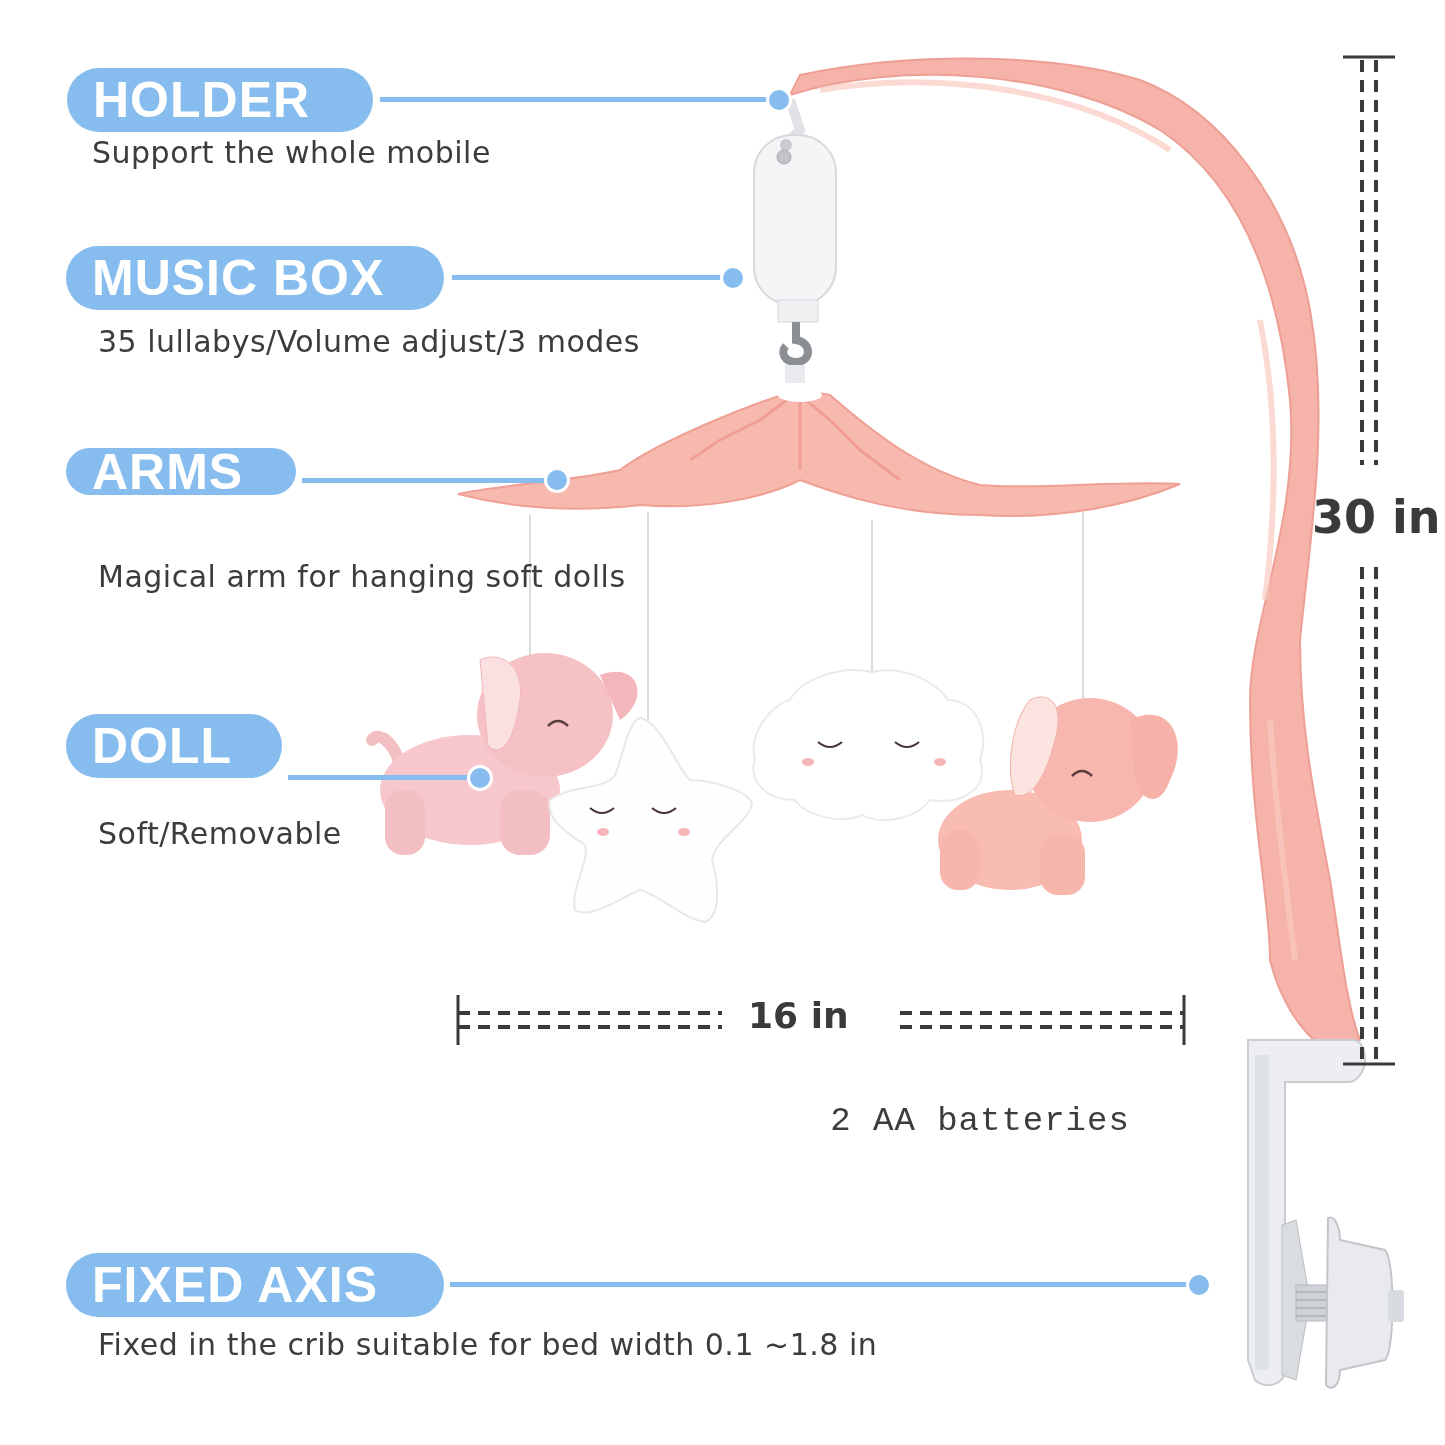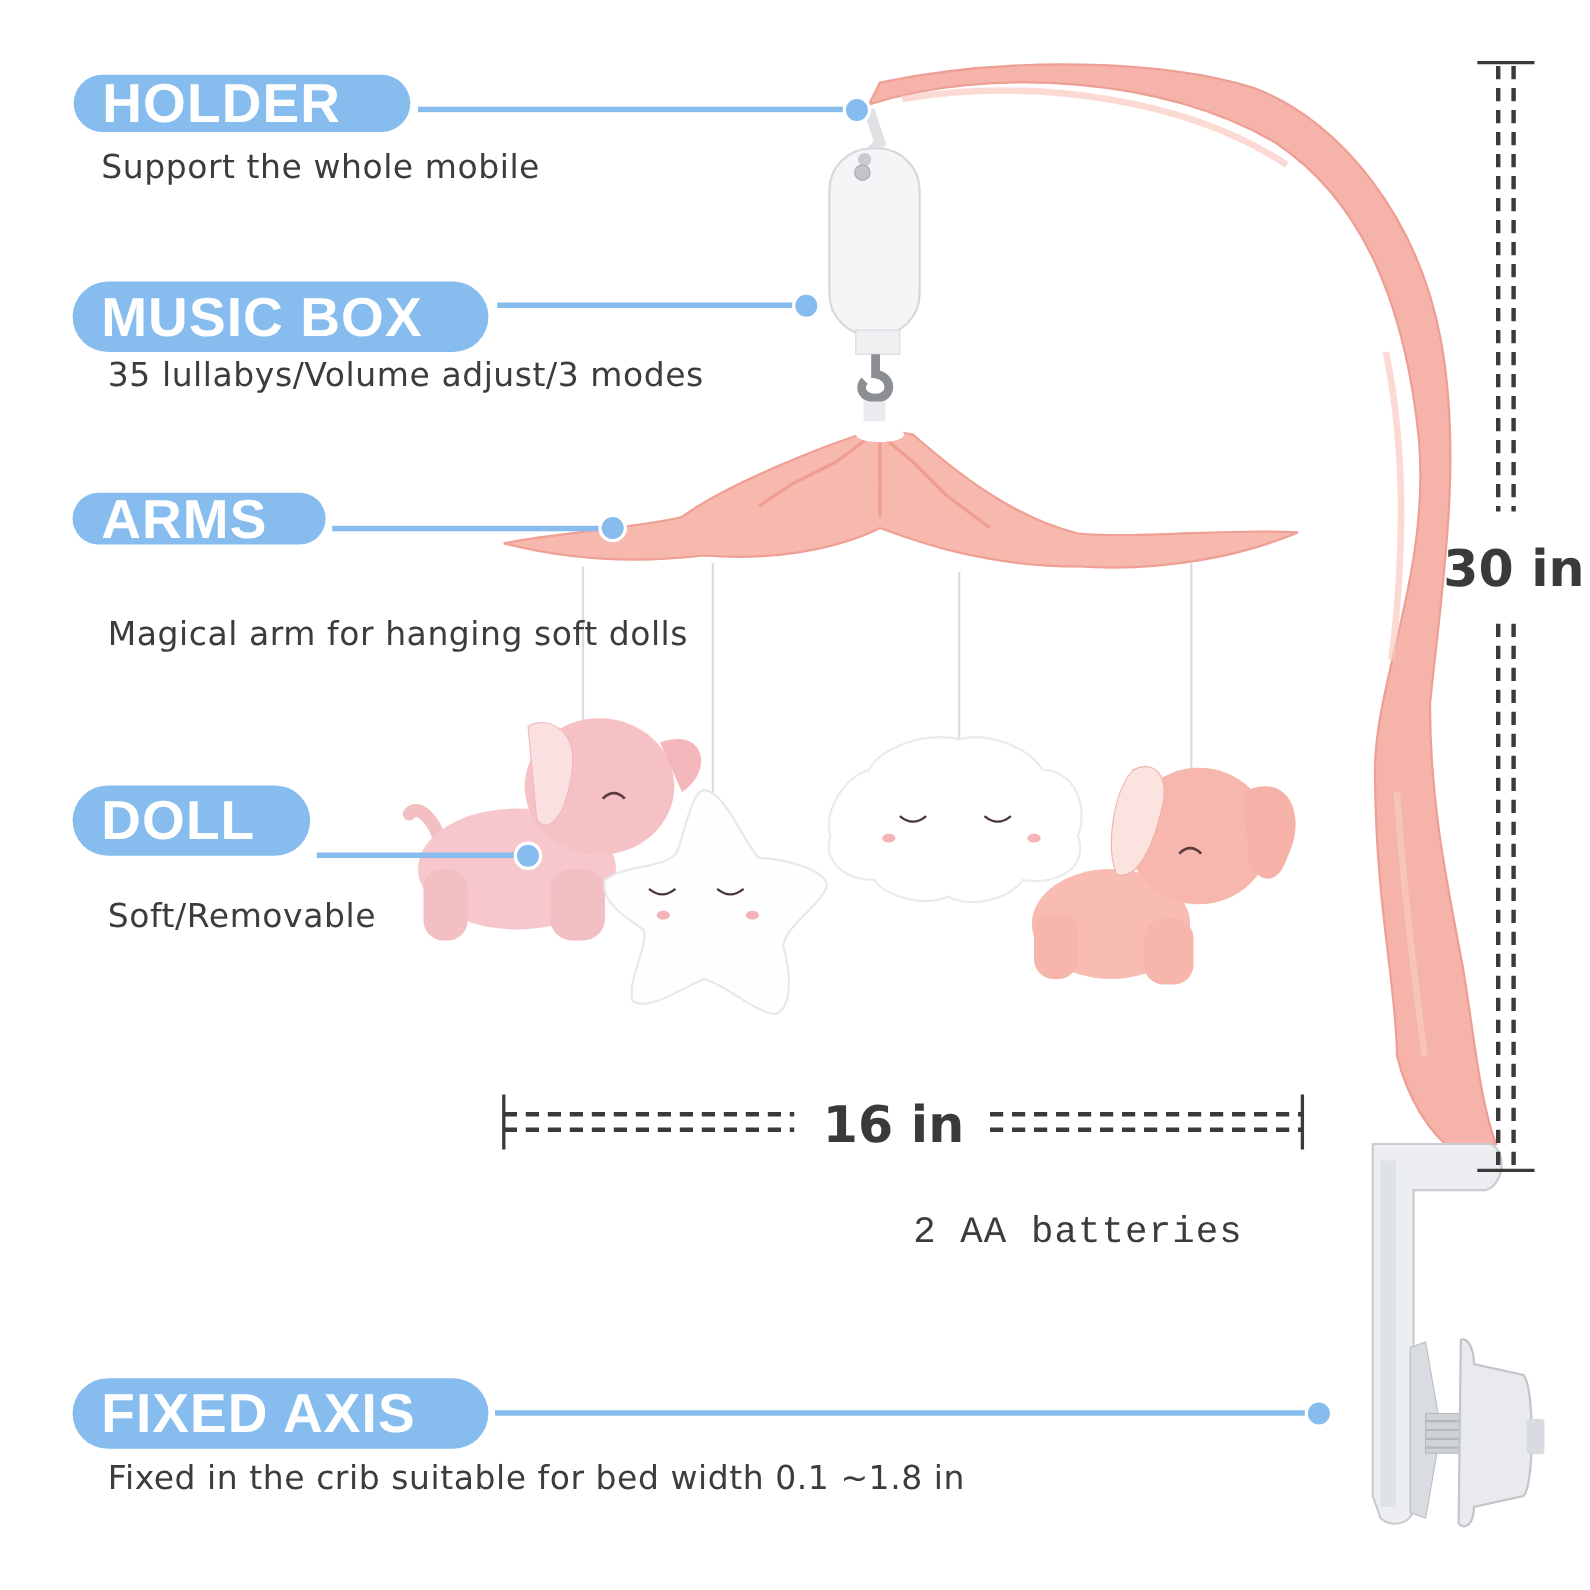--- a/index.html
+++ b/index.html
@@ -106,43 +106,43 @@
   <g stroke="#3a3a3a">
     <line x1="458" y1="995" x2="458" y2="1045" stroke-width="3"></line>
     <line x1="458" y1="1013" x2="722" y2="1013" stroke-width="4" stroke-dasharray="12,8"></line>
     <line x1="458" y1="1027" x2="722" y2="1027" stroke-width="4" stroke-dasharray="12,8"></line>
     <line x1="900" y1="1013" x2="1183" y2="1013" stroke-width="4" stroke-dasharray="12,8"></line>
     <line x1="900" y1="1027" x2="1183" y2="1027" stroke-width="4" stroke-dasharray="12,8"></line>
     <line x1="1184" y1="995" x2="1184" y2="1045" stroke-width="3"></line>
   </g>
 </svg>
 
-<div class="pill" style="left:67px;top:68px;width:306px;height:52px;font-size:50px;">HOLDER</div>
+<div class="pill" style="left:67px;top:68px;width:306px;height:64px;font-size:50px;">HOLDER</div>
 <div class="line" style="left:380px;top:97px;width:392px;"></div>
 <div class="dot" style="left:766px;top:87px;"></div>
 <div class="desc" style="left:92px;top:135px;">Support the whole mobile</div>
 
-<div class="pill" style="left:66px;top:246px;width:378px;height:64px;font-size:50px;margin-top:10px;">MUSIC BOX</div>
+<div class="pill" style="left:66px;top:246px;width:378px;height:64px;font-size:50px;">MUSIC BOX</div>
 <div class="line" style="left:452px;top:275px;width:272px;"></div>
 <div class="dot" style="left:720px;top:265px;"></div>
 <div class="desc" style="left:98px;top:324px;">35 lullabys/Volume adjust/3 modes</div>
 
 <div class="pill" style="left:66px;top:448px;width:230px;height:47px;font-size:50px;">ARMS</div>
 <div class="line" style="left:302px;top:478px;width:246px;"></div>
 <div class="dot" style="left:544px;top:467px;"></div>
 <div class="desc" style="left:98px;top:519px;margin-top:40px;">Magical arm for hanging soft dolls</div>
 
 <div class="pill" style="left:66px;top:714px;width:216px;height:64px;font-size:50px;">DOLL</div>
 <div class="line" style="left:288px;top:775px;width:182px;"></div>
 <div class="dot" style="left:467px;top:765px;"></div>
 <div class="desc" style="left:98px;top:816px;">Soft/Removable</div>
 
 <div class="pill" style="left:66px;top:1253px;width:378px;height:64px;font-size:50px;">FIXED AXIS</div>
 <div class="line" style="left:450px;top:1282px;width:740px;"></div>
 <div class="dot" style="left:1186px;top:1272px;"></div>
 <div class="desc" style="left:98px;top:1327px;">Fixed in the crib suitable for bed width 0.1 ~1.8 in</div>
 
 <div class="dim-label" style="left:1312px;top:490px;font-size:46px;">30 in</div>
-<div class="dim-label" style="left:748px;top:995px;font-size:46px;">16 in</div>
+<div class="dim-label" style="left:748px;top:995px;font-size:36px;">16 in</div>
 
 <div class="note" style="left:740px;top:1097px;width:480px;">
   <div>2 AA batteries</div>
 </div>
 
 </body></html>

